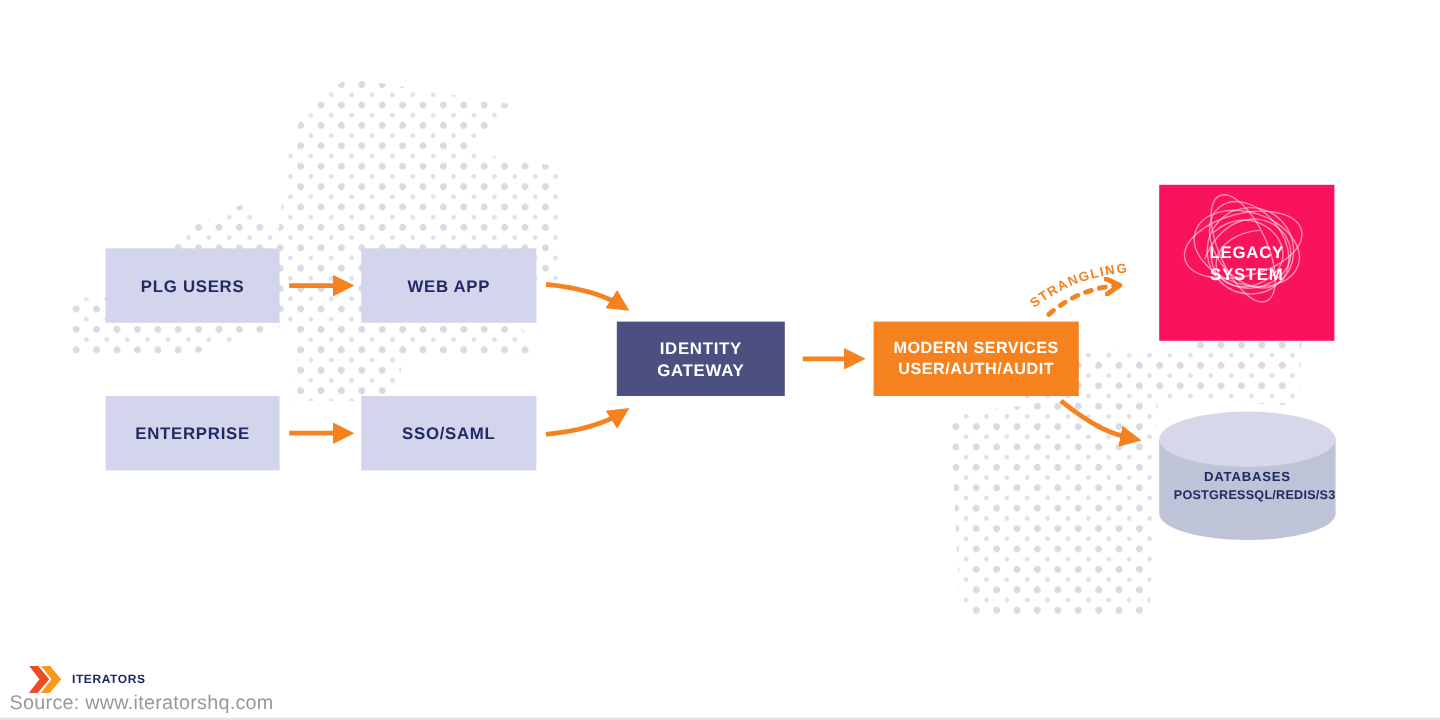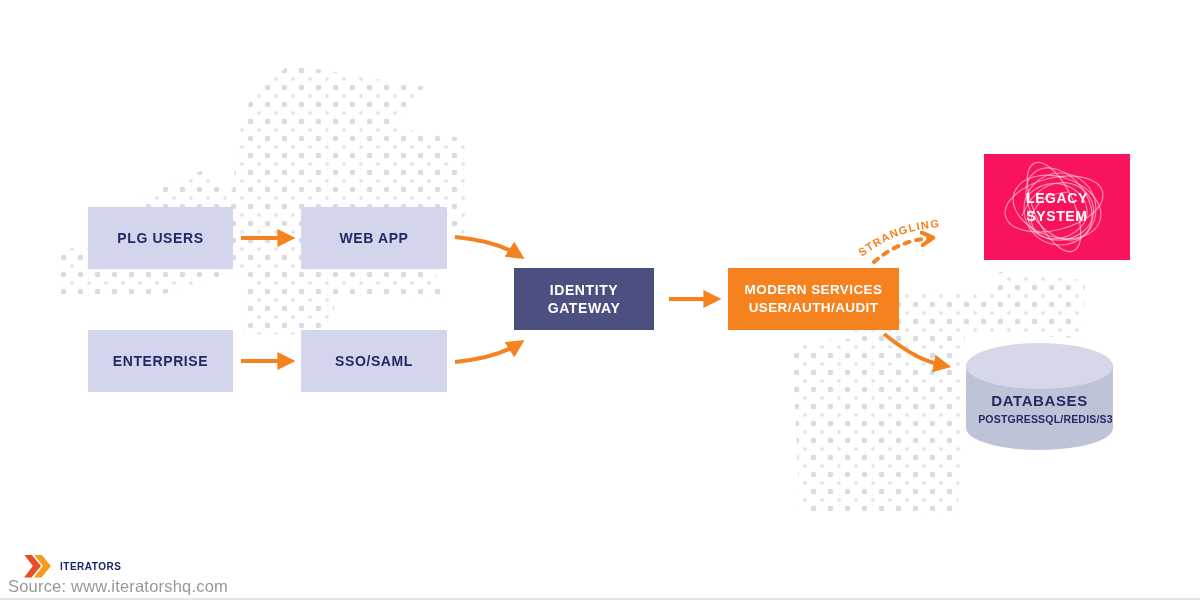--- a/index.html
+++ b/index.html
@@ -41,35 +41,35 @@
     font-weight:bold;font-size:14px;letter-spacing:.6px;color:#222a64;
     line-height:1.3;
   }
   .node.light{background:#d2d5ec;}
   #n-plg{left:88px;top:207px;width:145px;height:62px;}
   #n-web{left:301px;top:207px;width:146px;height:62px;}
   #n-ent{left:88px;top:330px;width:145px;height:62px;}
   #n-sso{left:301px;top:330px;width:146px;height:62px;justify-content:center;}
   #n-idg{left:514px;top:268px;width:140px;height:62px;background:#4b5080;color:#fff;}
   #n-mod{left:728px;top:268px;width:171px;height:62px;background:#f5811f;color:#fff;font-size:13.5px;letter-spacing:.4px;}
-  #n-leg{left:966px;top:154px;width:146px;height:106px;background:#f9135c;color:#fff;margin-left:18px;}
+  #n-leg{left:966px;top:154px;width:146px;height:130px;background:#f9135c;color:#fff;}
   #n-leg .label-line{position:relative;z-index:2;}
   .scribble{position:absolute;left:0;top:0;z-index:1;}
   
   #n-db{left:966px;top:343px;width:147px;height:107px;}
   .cyl-body{
     position:absolute;left:0;top:23px;bottom:0;width:100%;background:#bfc3d8;
     border-radius:0 0 73px 73px / 0 0 22px 22px;
   }
   .cyl-top{
     position:absolute;left:0;top:0;width:100%;height:46px;border-radius:50%;
     background:#d6d8e9;
   }
   .cyl-text{position:absolute;left:0;top:48px;width:100%;z-index:2;text-align:center;}
-  .cyl-title{display:block;font-size:15px;font-weight:bold;letter-spacing:.6px;color:#222a64;}
+  .cyl-title{display:block;font-size:11px;font-weight:bold;letter-spacing:.6px;color:#222a64;}
   .cyl-sub{display:block;font-size:10.5px;font-weight:bold;letter-spacing:.2px;color:#222a64;margin-top:2px;margin-left:12px;}
   
   .brand-row{position:absolute;left:24px;top:554px;z-index:3;display:flex;align-items:center;gap:9px;height:24px;}
   .mark{position:relative;width:27px;height:23px;}
   .chev{position:absolute;top:0;width:17px;height:23px;
     clip-path:polygon(0 0,44% 0,100% 50%,44% 100%,0 100%,52% 50%);}
   .chev.back{left:0;background:#e94e24;z-index:1;}
   .chev.front{left:10px;background:#f89b1c;z-index:2;}
   .brand-text{font-size:10px;font-weight:bold;letter-spacing:.5px;color:#1b2668;}
   .source-line{position:absolute;left:8px;top:577px;z-index:3;font-size:16.5px;color:#97989a;letter-spacing:.2px;}

